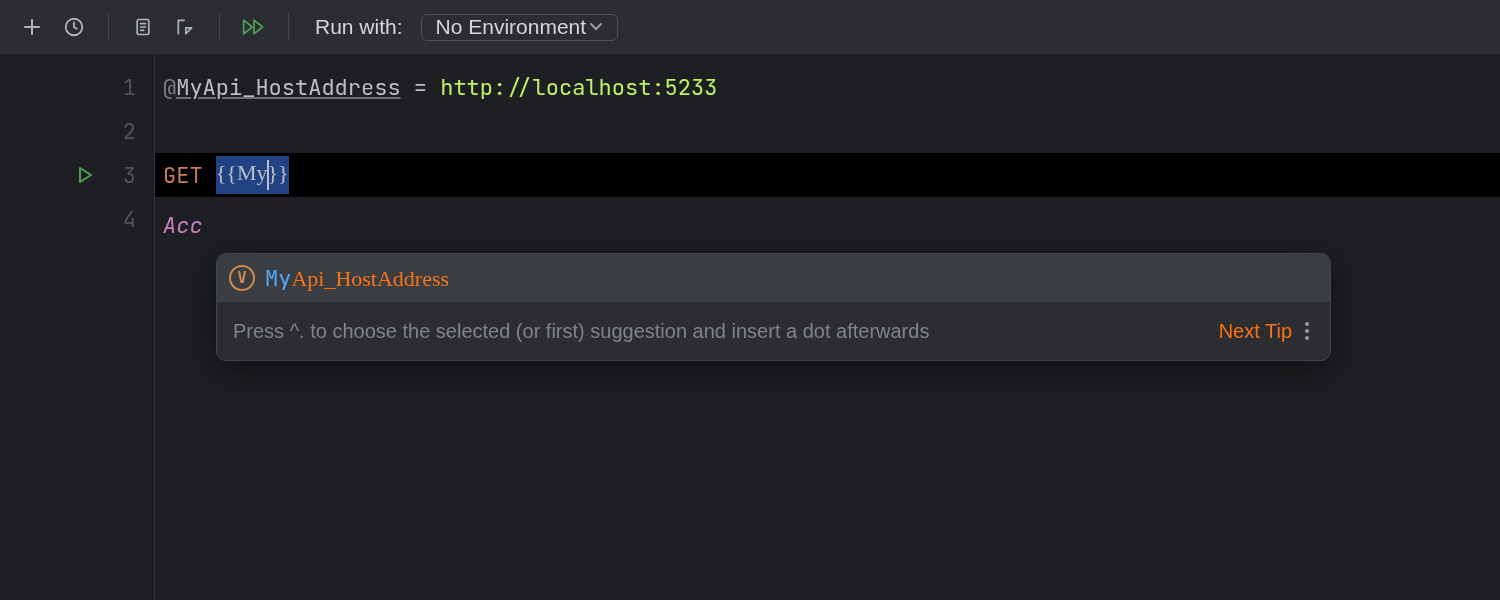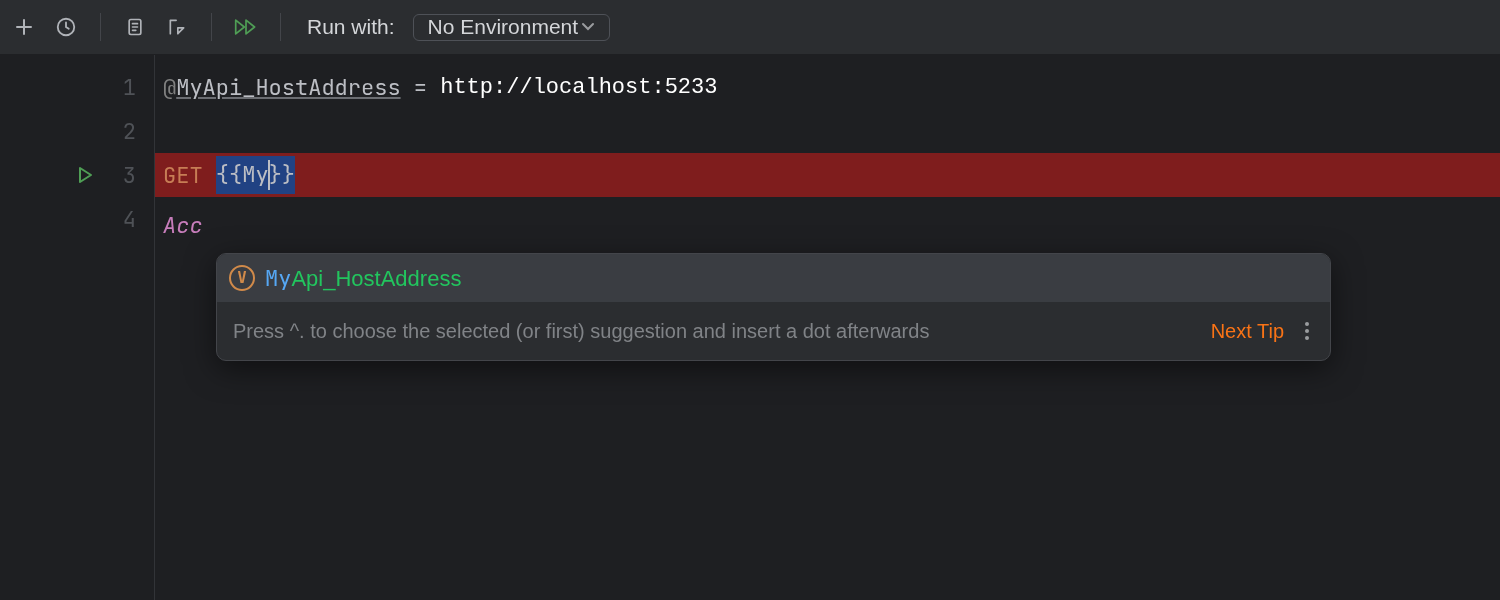--- a/index.html
+++ b/index.html
@@ -10,21 +10,21 @@
     font-size: 22px;
     color: #bcbec4;
   }
 
   
   .toolbar {
     height: 55px;
     background: #2b2d30;
     display: flex;
     align-items: center;
-    padding: 0 6px;
+    padding: 0 14px;
     gap: 6px;
     border-bottom: 1px solid #1e1f22;
   }
   .tb-btn {
     width: 36px; height: 36px;
     display: flex; align-items: center; justify-content: center;
     border-radius: 4px;
     color: #b0b3b8;
   }
   .tb-sep { width: 1px; height: 28px; background: #43454a; margin: 0 10px; }
@@ -67,30 +67,30 @@
   .g-run {
     position: absolute; right: 60px; top: 50%; transform: translateY(-50%);
     color: #4f9e55;
   }
   .code {
     flex: 1;
     padding-top: 10px;
     position: relative;
   }
   .c-row { height: 44px; display: flex; align-items: center; padding-left: 8px; white-space: pre; }
-  .c-row.hl { background: #7f1d1d; }
+  .c-row.hl { background: #000000; }
 
   
   .tok-gray   { color: #808080; }
   .tok-var    { color: #bcbec4; text-decoration: underline; text-decoration-color: #6b6d72; }
   .tok-op     { color: #bcbec4; }
-  .tok-url    { color: #ffffff; font-family: Liberation Mono, monospace; }
+  .tok-url    { color: #bef264; }
   .tok-method { color: #c77d55; }
   .tok-brace  { color: #bcbec4; }
-  .tok-sel    { background: #214283; color: #bcbec4; padding: 4px 0; }
+  .tok-sel    { background: #214283; color: #bcbec4; padding: 4px 0; font-family: Liberation Serif, serif; }
   .tok-italic { color: #c77dbb; font-style: italic; margin-top: 12px; }
 
   .caret {
     display: inline-block;
     width: 2px; height: 30px;
     background: #bcbec4;
     vertical-align: middle;
     margin: 0 -1px;
   }
 
@@ -116,28 +116,28 @@
   .popup-item .v-badge {
     width: 26px; height: 26px;
     border: 2px solid #d08a4a;
     border-radius: 50%;
     display: flex; align-items: center; justify-content: center;
     color: #d08a4a;
     font-size: 15px; font-weight: 600;
     font-family: monospace;
   }
   .popup-item .match { color: #56a8f5; font-family: "JetBrains Mono", monospace; font-size: 22px; }
-  .popup-item .rest  { color: #22c55e; font-family: Liberation Sans, sans-serif; font-size: 22px; }
+  .popup-item .rest  { color: #f97316; font-family: Liberation Serif, serif; font-size: 22px; }
   .popup-hint {
     display: flex; align-items: center;
     height: 58px;
     padding: 0 16px;
     color: #808387;
     font-size: 20px;
-    gap: 16px;
+    gap: 8px;
   }
   .popup-hint .hint-text { flex: 1; }
   .popup-hint .next-tip { color: #f97316; }
   .popup-hint .more { color: #9a9c9f; font-size: 20px; padding: 0 4px; letter-spacing: 1px; }
 
   svg { display: block; }
 </style>
 </head>
 <body>
 

